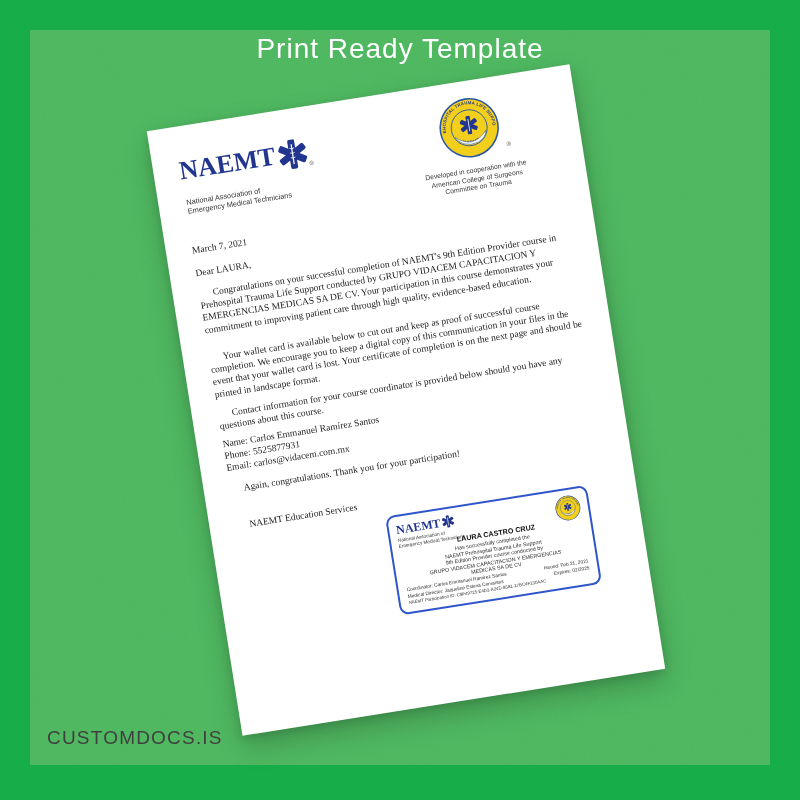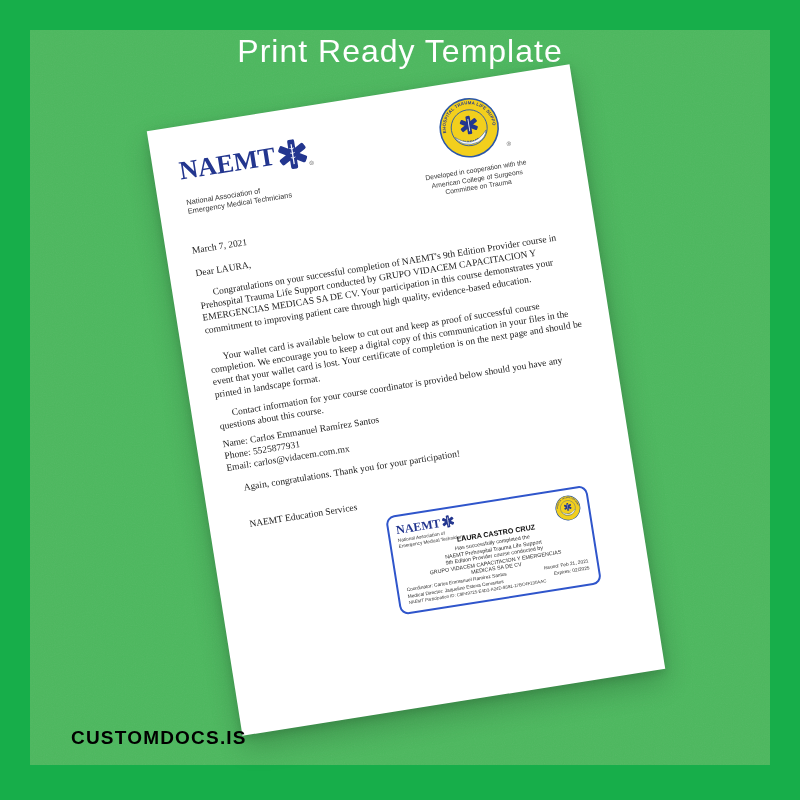--- a/index.html
+++ b/index.html
@@ -9,26 +9,26 @@
     font-family:"Liberation Sans","DejaVu Sans",sans-serif;
   }
   
   .inner{
     position:absolute;left:30px;top:30px;right:30px;bottom:35px;
     background:var(--bg-green,#4cb85e);
   }
   .noise{position:absolute;left:0;top:0;width:100%;height:100%;opacity:.5;pointer-events:none;}
   .banner-title{
     position:absolute;left:0;top:33px;width:100%;
-    text-align:center;color:#ffffff;font-size:32px;font-weight:400;
+    text-align:center;color:#ffffff;font-size:28px;font-weight:400;
     letter-spacing:1px;
   }
   .brand{
-    position:absolute;left:47px;top:727px;color:#000000;
-    font-size:19px;font-weight:bold;letter-spacing:1.2px;margin-left:24px;
+    position:absolute;left:47px;top:727px;color:#404040;
+    font-size:19px;font-weight:normal;letter-spacing:1.2px;
   }
   
   .paper{
     position:absolute;left:192px;top:94px;width:428px;height:612px;
     background:#ffffff;
     transform:rotate(-9deg);
     box-shadow:0 12px 28px rgba(0,0,0,.20), 0 3px 8px rgba(0,0,0,.12);
     color:#232323;
   }
   .paper *{position:absolute;}

